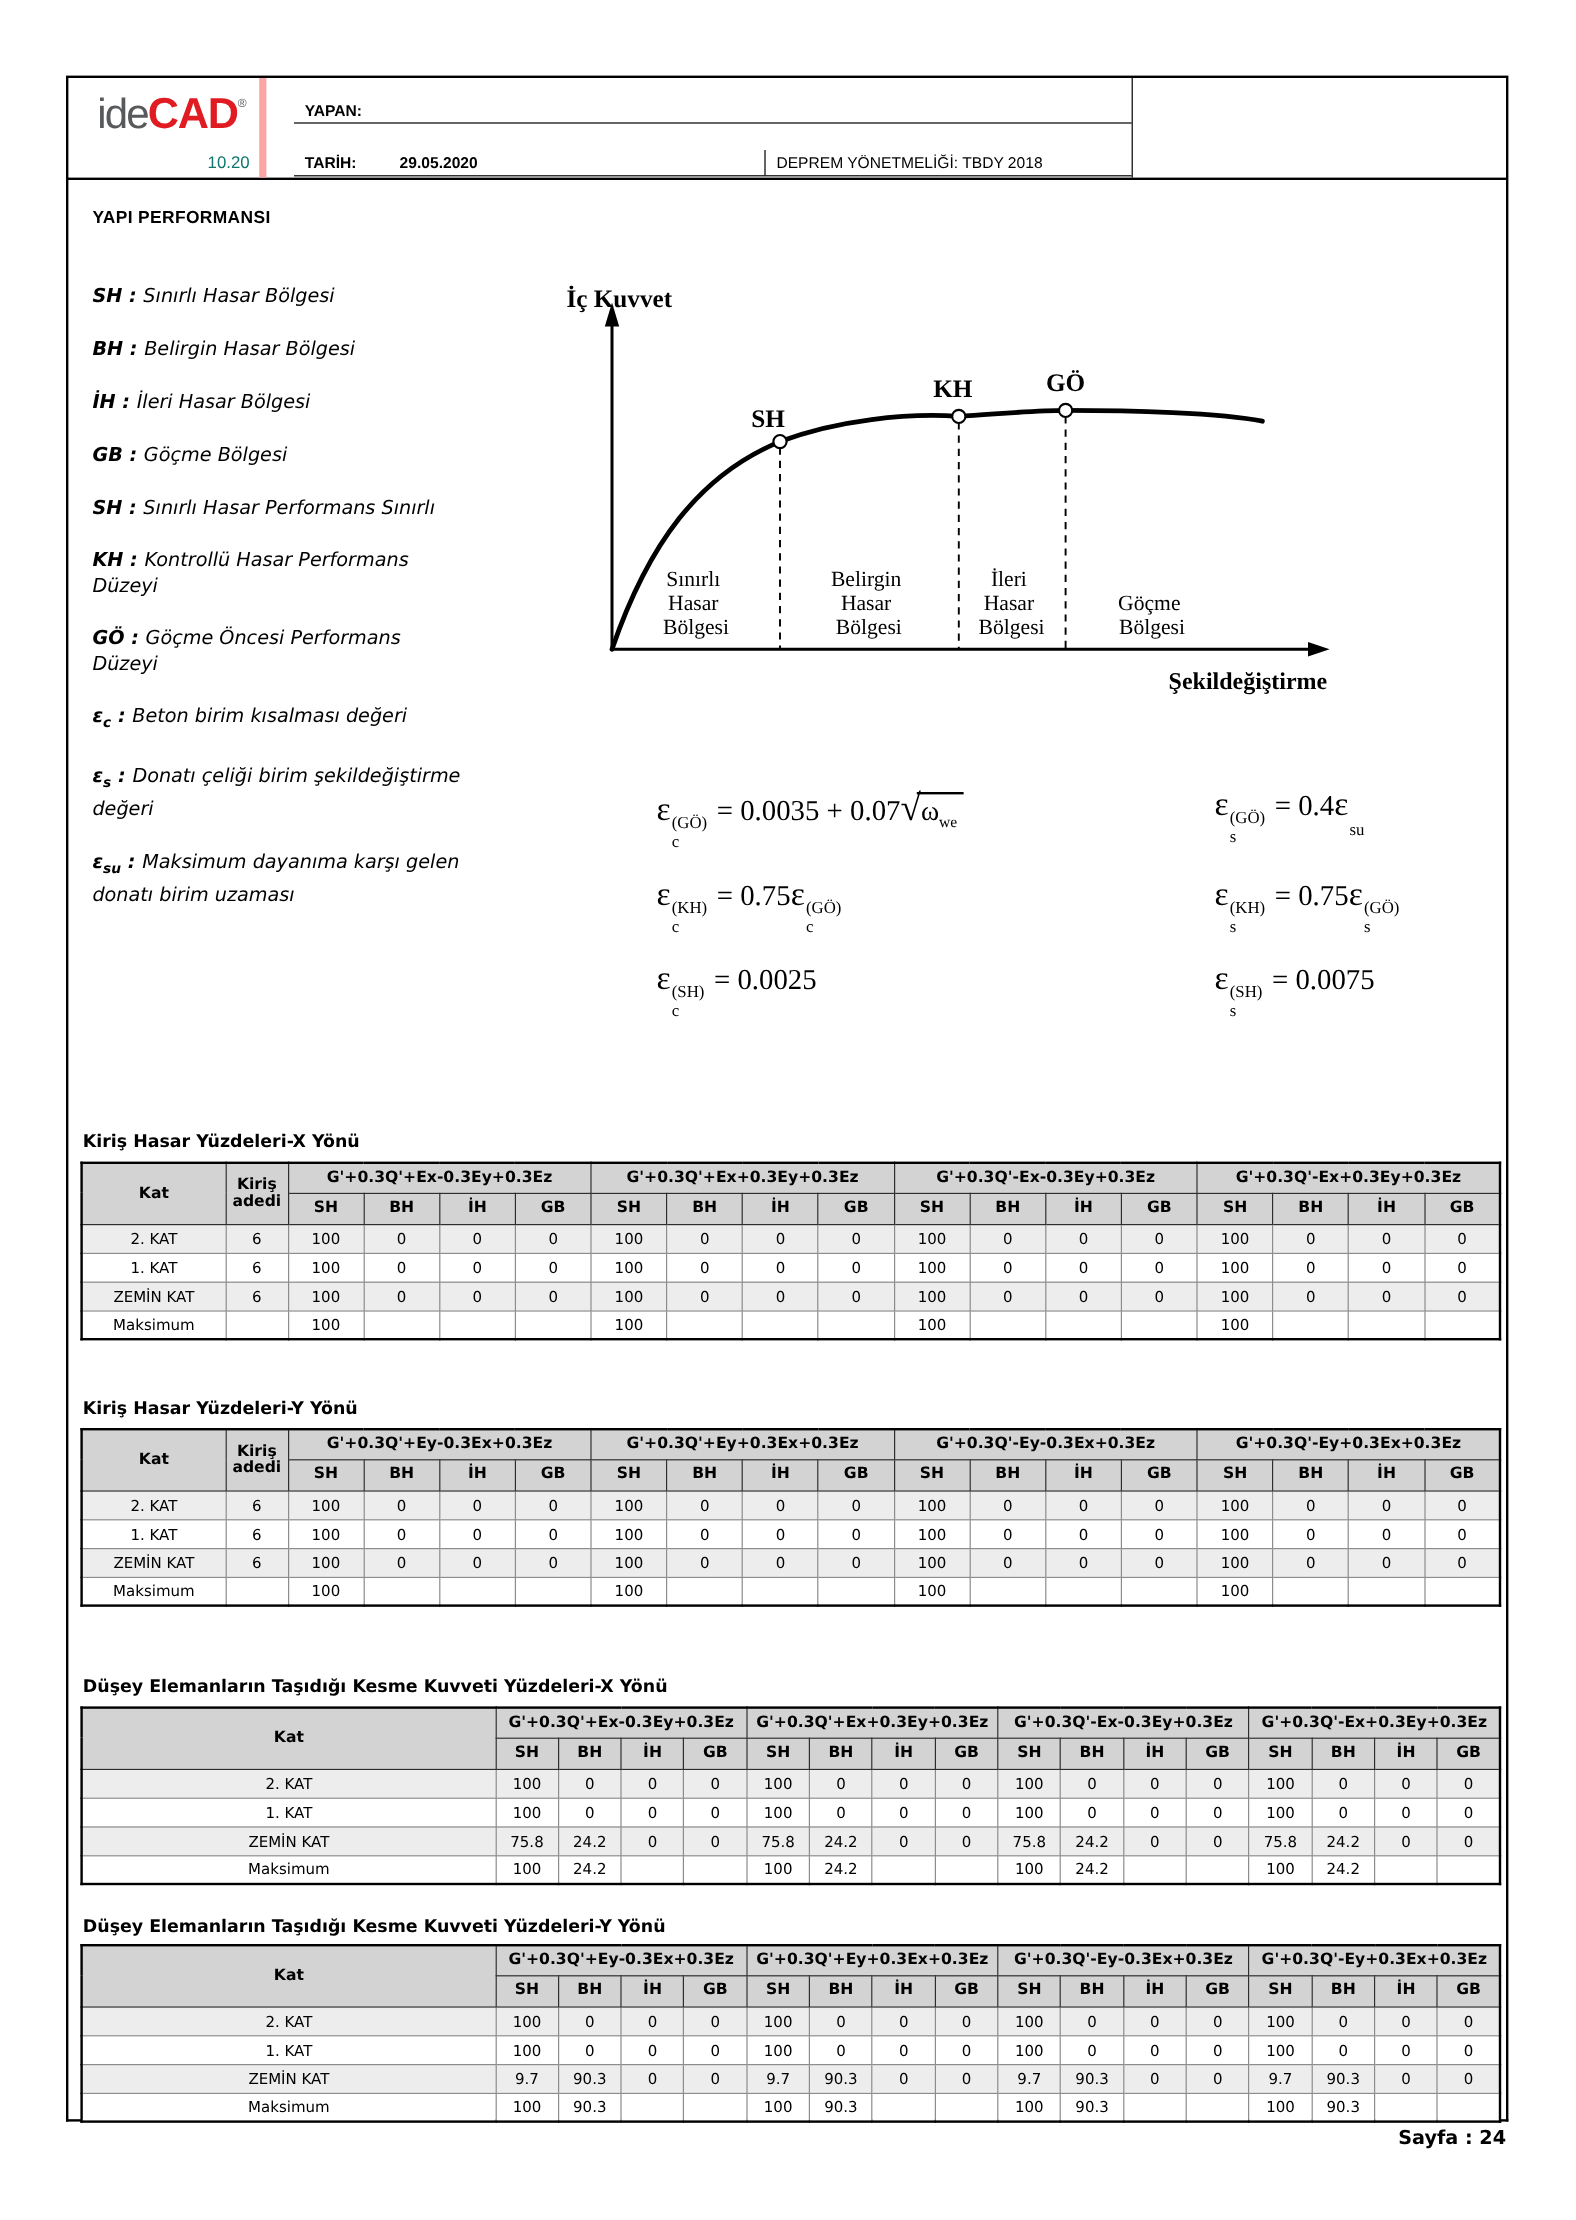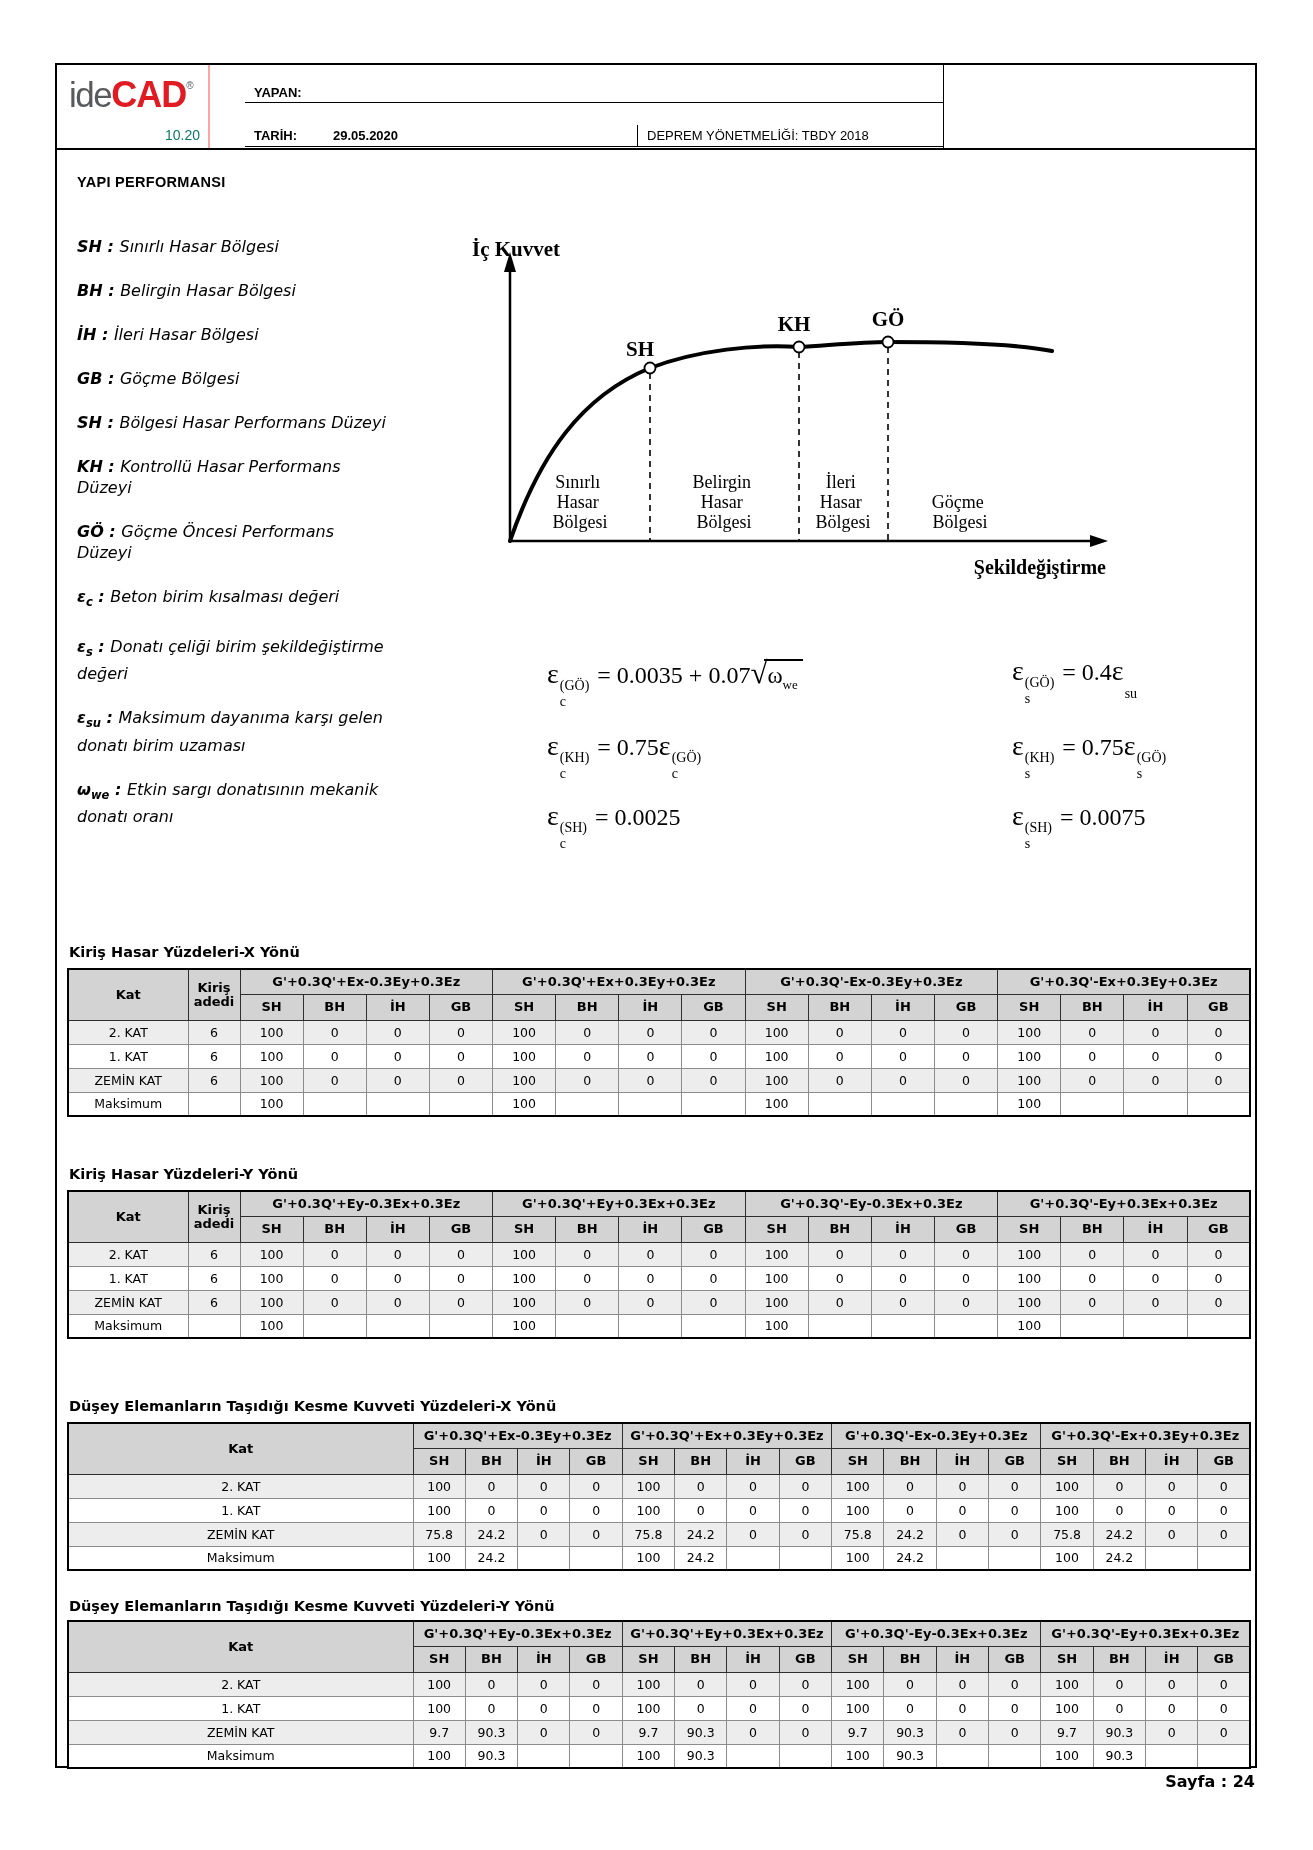--- a/index.html
+++ b/index.html
@@ -1,21 +1,21 @@
 <!DOCTYPE html>
 <html><head>
 <meta charset="utf-8">
 <style>
   * { margin:0; padding:0; box-sizing:border-box; }
   html,body { background:#ffffff; }
   body { width:1313px; height:1850px; position:relative; font-family:"Liberation Sans",sans-serif; color:#000; }
 
   
   .hdr { position:absolute; left:55px; top:63px; width:1202px; height:87px; border:2px solid #000; background:#fff; }
-  .hdr-logo { position:absolute; left:0; top:0; width:153px; height:100%; border-right:2px solid #fca5a5; }
+  .hdr-logo { position:absolute; left:12px; top:0; width:153px; height:100%; border-right:6px solid #fca5a5; }
   .logo-line { position:absolute; left:12px; top:12px; white-space:nowrap; line-height:1; }
   .logo-ide { font-size:35px; color:#58595b; letter-spacing:-1.5px; }
   .logo-cad { font-size:36px; font-weight:bold; color:#e01b22; letter-spacing:-1px; }
   .logo-reg { font-size:10px; color:#58595b; vertical-align:18px; }
   .logo-ver { position:absolute; right:8px; bottom:5px; font-size:14px; color:#0f766e; }
   .hdr-main { position:absolute; left:188px; top:0; width:698px; height:100%;margin-top:17px; }
   .hrow { position:absolute; left:0; width:100%; display:flex; align-items:center; padding-left:9px; font-weight:bold; font-size:13px; border-bottom:1.5px solid #000; }
   .hrow-1 { top:0; height:21px; }
   .hrow-2 { top:21px; height:22px; }
   .hrow-3 { top:43px; height:22px; }
@@ -106,27 +106,26 @@
 
 <div class="content">
 
   <div class="page-title">YAPI PERFORMANSI</div>
 
   <div class="defs" id="defs">
       <div class="def-item"><span class="def-term">SH</span><span class="def-colon">&nbsp;: </span><span class="def-text">Sınırlı Hasar Bölgesi</span></div>
       <div class="def-item"><span class="def-term">BH</span><span class="def-colon">&nbsp;: </span><span class="def-text">Belirgin Hasar Bölgesi</span></div>
       <div class="def-item"><span class="def-term">İH</span><span class="def-colon">&nbsp;: </span><span class="def-text">İleri Hasar Bölgesi</span></div>
       <div class="def-item"><span class="def-term">GB</span><span class="def-colon">&nbsp;: </span><span class="def-text">Göçme Bölgesi</span></div>
-      <div class="def-item"><span class="def-term">SH</span><span class="def-colon">&nbsp;: </span><span class="def-text">Bölgesi Hasar Performans Düzeyi</span></div>
+      <div class="def-item"><span class="def-term">SH</span><span class="def-colon">&nbsp;: </span><span class="def-text">Sınırlı Hasar Performans Sınırlı</span></div>
       <div class="def-item"><span class="def-term">KH</span><span class="def-colon">&nbsp;: </span><span class="def-text">Kontrollü Hasar Performans Düzeyi</span></div>
       <div class="def-item"><span class="def-term">GÖ</span><span class="def-colon">&nbsp;: </span><span class="def-text">Göçme Öncesi Performans Düzeyi</span></div>
       <div class="def-item"><span class="def-term">ε<sub>c</sub></span><span class="def-colon">&nbsp;: </span><span class="def-text">Beton birim kısalması değeri</span></div>
       <div class="def-item"><span class="def-term">ε<sub>s</sub></span><span class="def-colon">&nbsp;: </span><span class="def-text">Donatı çeliği birim şekildeğiştirme değeri</span></div>
       <div class="def-item"><span class="def-term">ε<sub>su</sub></span><span class="def-colon">&nbsp;: </span><span class="def-text">Maksimum dayanıma karşı gelen donatı birim uzaması</span></div>
-      <div class="def-item"><span class="def-term">ω<sub>we</sub></span><span class="def-colon">&nbsp;: </span><span class="def-text">Etkin sargı donatısının mekanik donatı oranı</span></div>
     </div>
 
   <svg class="chart" viewBox="0 0 670 348">
     <text class="c-bold" x="30" y="18">İç Kuvvet</text>
     <line class="axis" x1="68" y1="303" x2="68" y2="30"></line>
     <polygon points="62,34 68,14 74,34"></polygon>
     <line class="axis" x1="66.8" y1="303" x2="650" y2="303"></line>
     <polygon points="648,297 666,303 648,309"></polygon>
 
     <line class="dash" x1="208" y1="135" x2="208" y2="303"></line>

